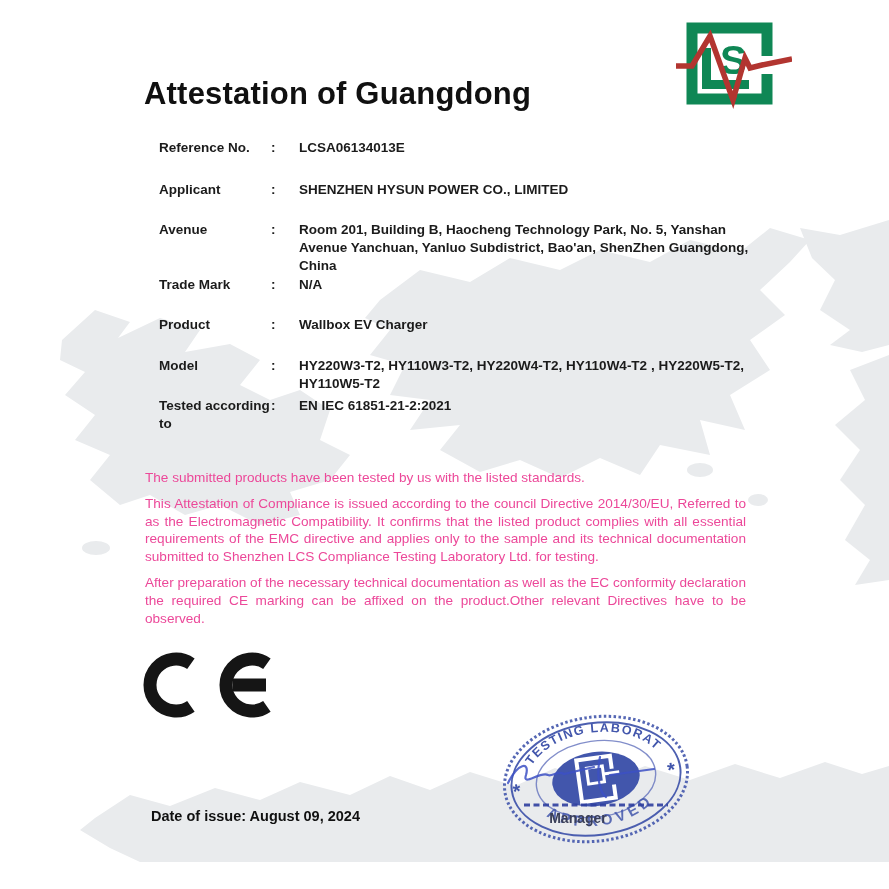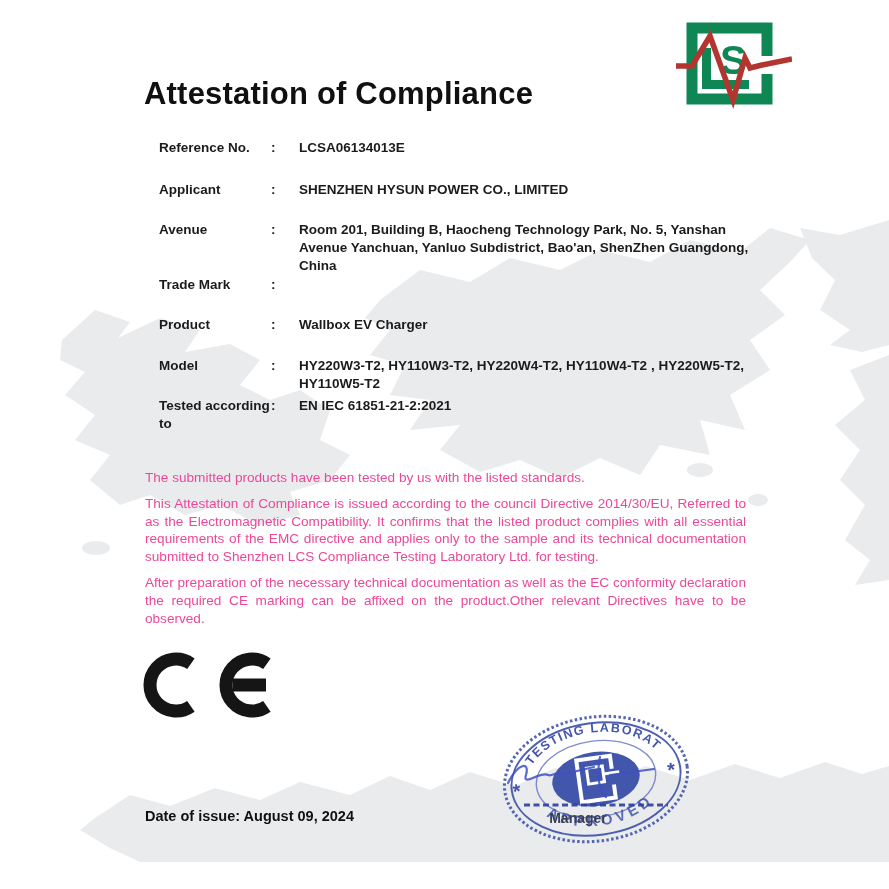--- a/index.html
+++ b/index.html
@@ -49,21 +49,21 @@
   .stamp .ring-thin{fill:none;stroke:var(--stamp-blue-light);stroke-width:1.4;opacity:.8;}
   .stamp .arc-top{font-size:12.5px;font-weight:bold;letter-spacing:1.5px;fill:var(--stamp-blue);}
   .stamp .arc-bottom{font-size:15px;font-weight:bold;letter-spacing:4px;fill:var(--stamp-blue);opacity:.85;}
   .stamp .star{font-size:20px;font-weight:bold;fill:var(--stamp-blue);}
   .stamp .center-fill{fill:var(--stamp-blue);}
   .stamp .mini{stroke:#fff;fill:none;}
   .stamp .dashline{stroke:#2e3f9f;stroke-width:3.2;stroke-dasharray:6 3.5;opacity:.9;}
   .stamp .signature{stroke:var(--sign-blue);stroke-width:2.2;fill:none;opacity:.85;stroke-linecap:round;}
   .stamp .role{font-size:14px;font-weight:bold;fill:#3a3f58;}
 
-  .date-line{position:absolute;left:145px;top:808px;font-size:14.5px;font-weight:bold;color:#111;}
+  .date-line{position:absolute;left:151px;top:808px;font-size:14.5px;font-weight:bold;color:#111;}
 </style>
 </head>
 <body>
 
 <div class="page">
 
   <svg class="map-bg" width="889" height="889" viewBox="0 0 889 889" aria-hidden="true">
     <path d="M62,340 L95,310 130,322 118,338 160,318 200,330 185,352 230,344 260,360 240,385 270,400 300,390 330,410 320,440 350,455 330,480 290,492 300,515 260,525 220,505 185,515 150,495 120,505 90,480 110,455 75,440 95,415 65,395 85,372 60,360 Z"></path>
     <path d="M380,300 L420,270 470,282 510,258 560,270 600,250 650,262 690,240 740,252 770,228 810,240 790,262 760,290 785,315 750,340 770,370 730,395 745,430 700,420 710,455 660,445 640,475 600,458 560,478 520,460 480,472 440,450 460,425 410,430 430,400 390,395 405,365 370,355 390,330 365,318 Z"></path>
     <path d="M889,220 L840,235 800,228 812,258 835,280 820,310 850,330 830,345 862,352 889,345 Z"></path>
@@ -77,40 +77,41 @@
   <div class="content">
 
     <svg class="logo" viewBox="0 0 116 100" aria-hidden="false">
       <path class="frame" d="M91,42 V14 H16 V85 H91 V60"></path>
       <path class="ell" d="M26,34 h9 v32 h38 v9 h-47 z"></path>
       <text class="mono" x="44" y="60">S</text>
       <polyline class="beat" points="-4,52 16,52 34,22 57,86 69,44 74,54 86,51 116,45"></polyline>
       <polygon class="tip" points="53.5,82 61,82 57.5,91"></polygon>
     </svg>
 
-    <h1 class="title">Attestation of Compliance</h1>
+    <h1 class="title">Attestation of Guangdong</h1>
 
     <div class="field-row row-0">
       <span>Reference No.</span>
       <span>:</span>
       <span>LCSA06134013E</span>
     </div>
     <div class="field-row row-1">
       <span>Applicant</span>
       <span>:</span>
       <span>SHENZHEN HYSUN POWER CO., LIMITED</span>
     </div>
     <div class="field-row row-2">
       <span>Avenue</span>
       <span>:</span>
       <span>Room 201, Building B, Haocheng Technology Park, No. 5, Yanshan Avenue Yanchuan, Yanluo Subdistrict, Bao'an, ShenZhen Guangdong, China</span>
     </div>
     <div class="field-row row-3">
       <span>Trade Mark</span>
       <span>:</span>
+      <span>N/A</span>
     </div>
     <div class="field-row row-4">
       <span>Product</span>
       <span>:</span>
       <span>Wallbox EV Charger</span>
     </div>
     <div class="field-row row-5">
       <span>Model</span>
       <span>:</span>
       <span>HY220W3-T2, HY110W3-T2, HY220W4-T2, HY110W4-T2 , HY220W5-T2, HY110W5-T2</span>

